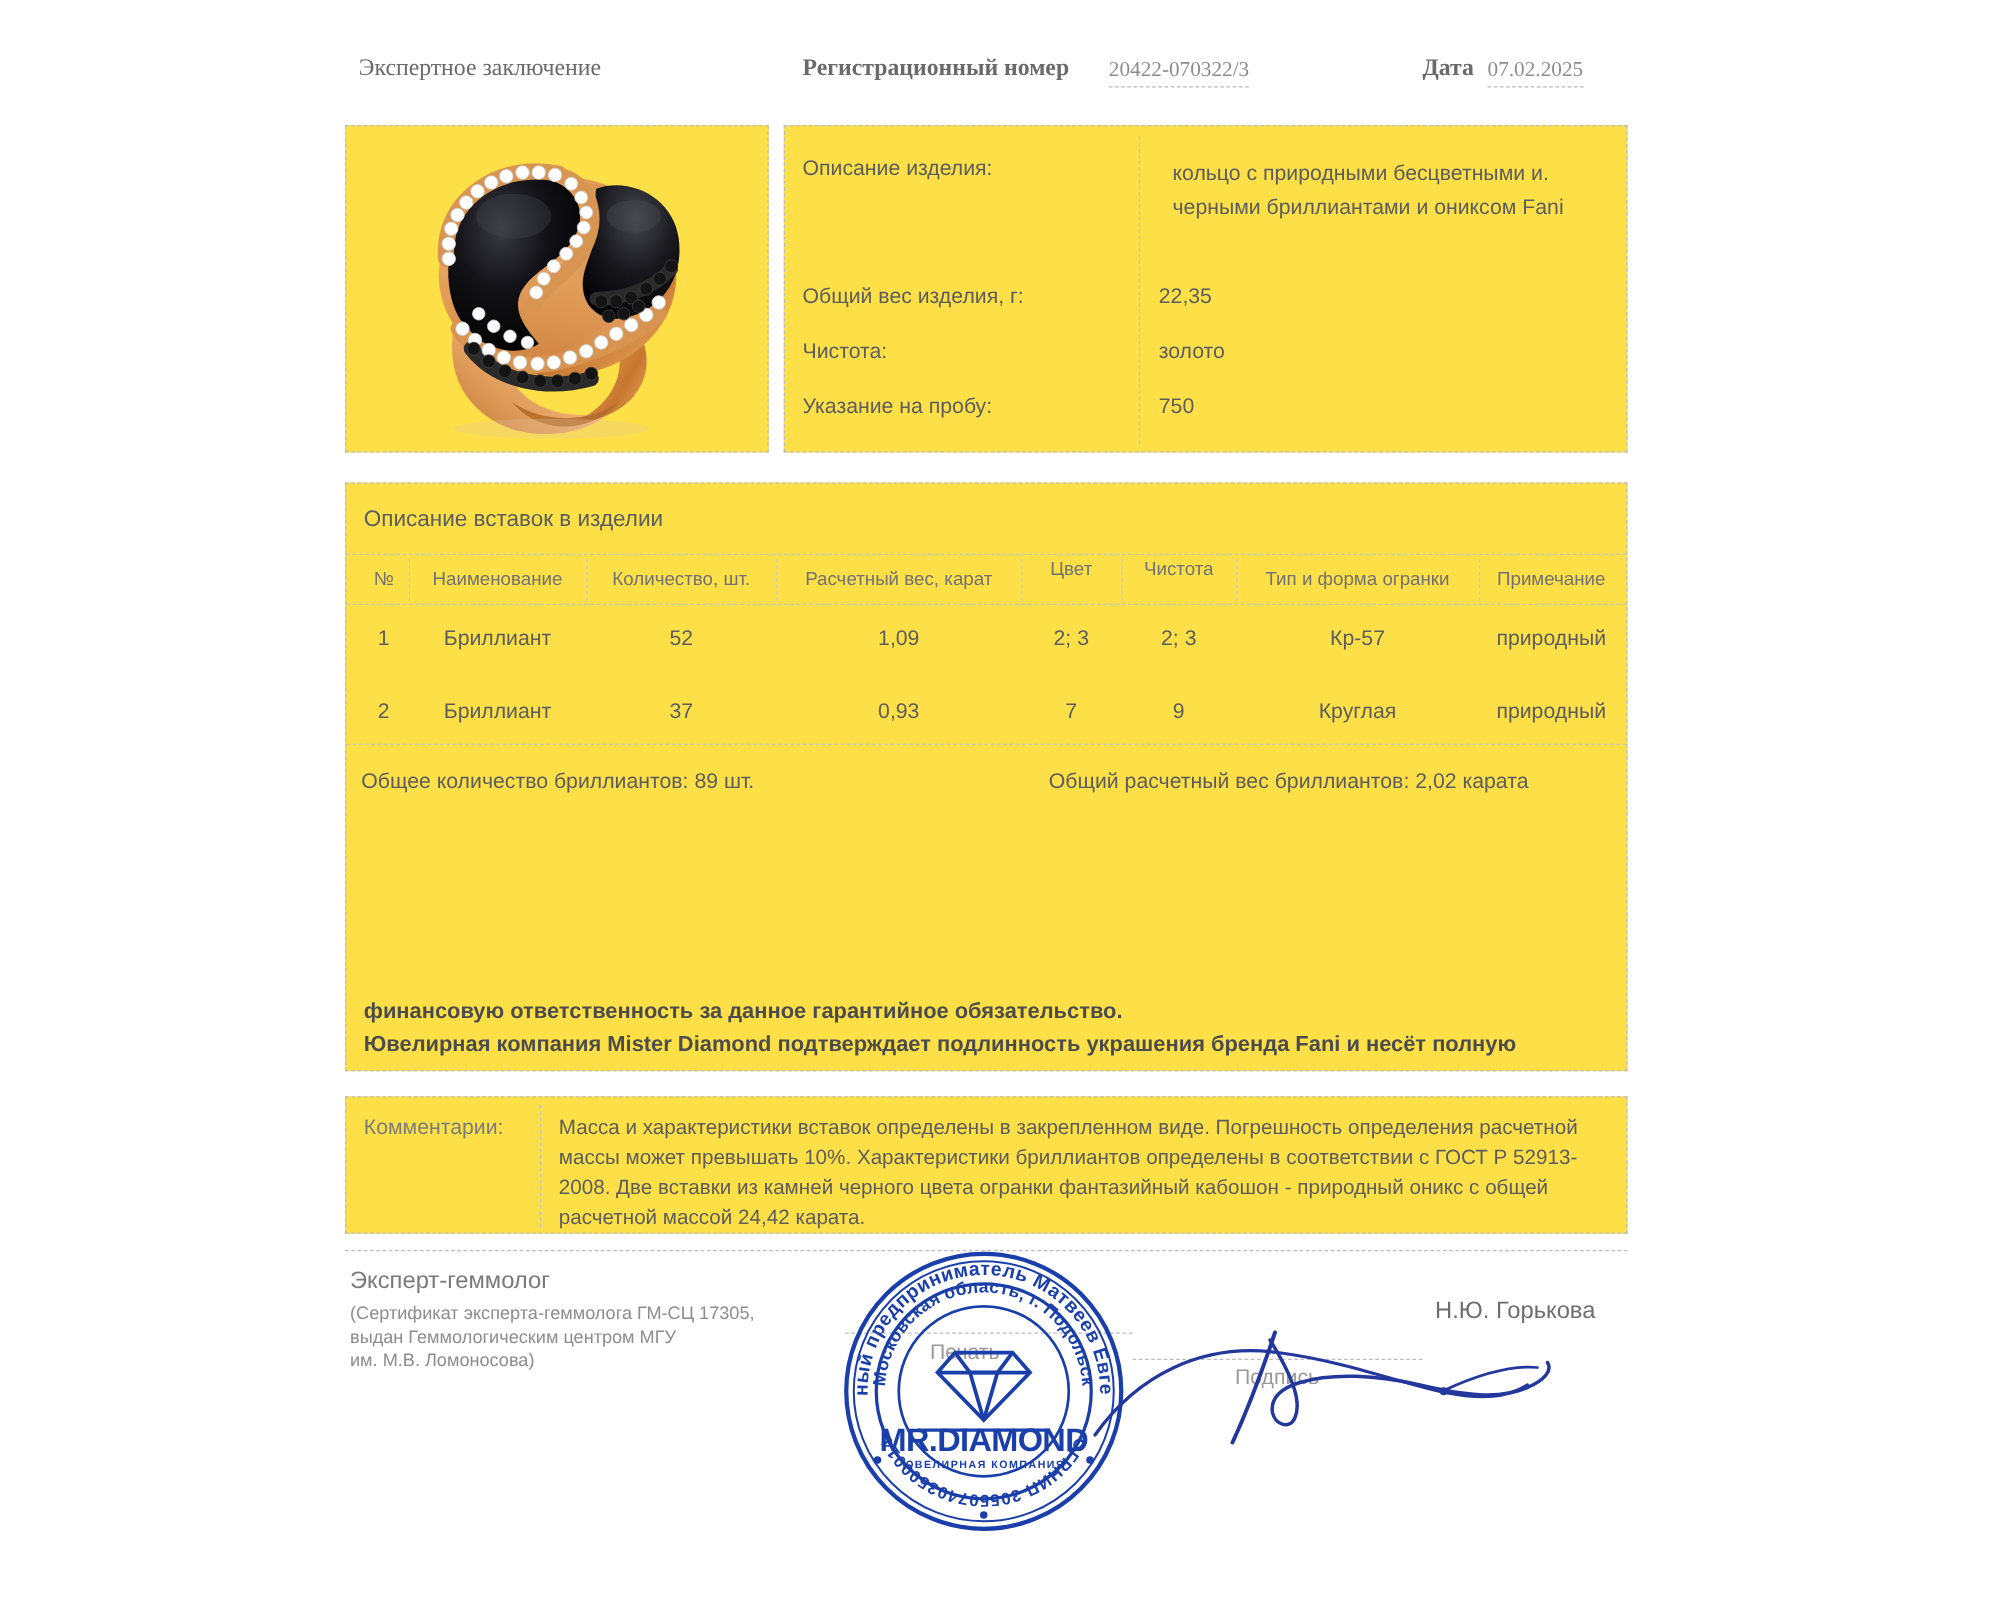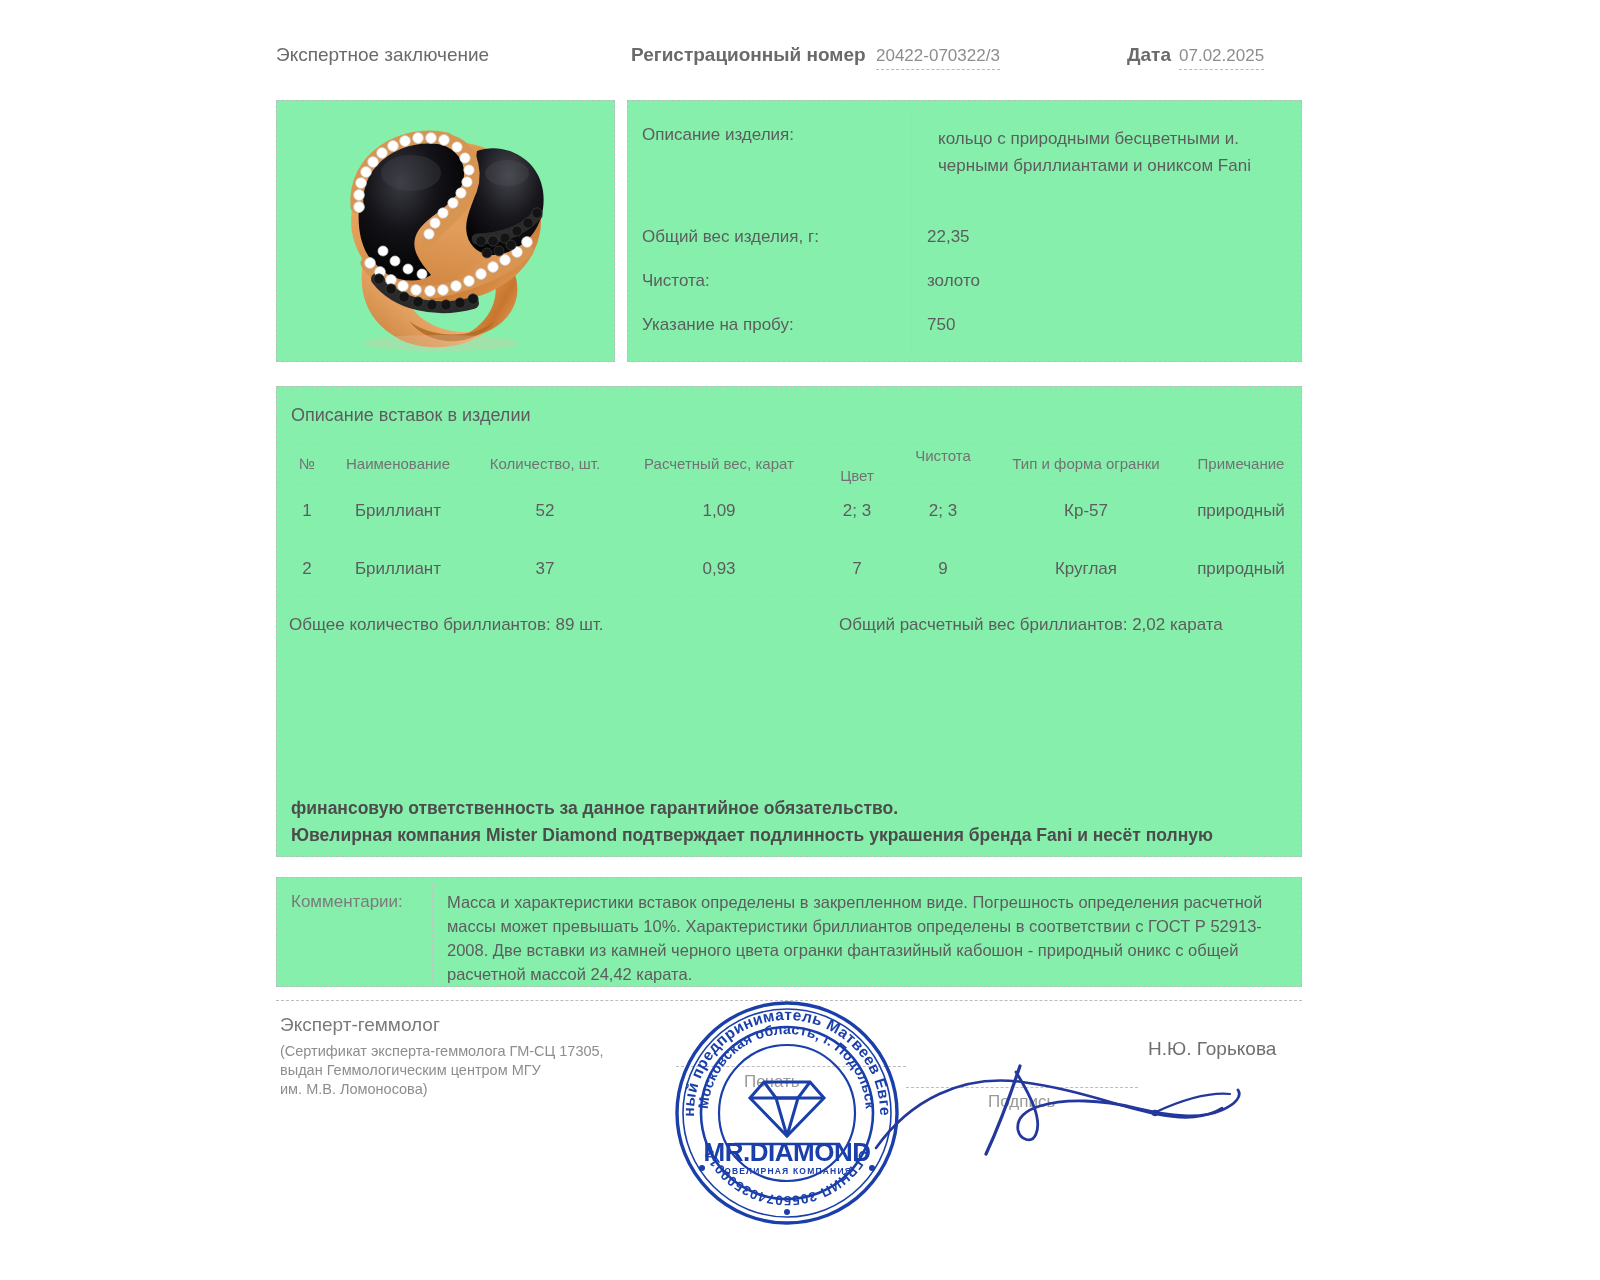--- a/index.html
+++ b/index.html
@@ -7,21 +7,21 @@
     width:1600px;height:1280px;
     background:#ffffff;
     font-family:"Liberation Sans", sans-serif;
     color:#6f6f6f;
     overflow:hidden;
   }
   .page{position:relative;width:1600px;height:1280px;}
 
   
   .header{
-    position:absolute;left:276px;top:38px;width:1026px;height:40px;
+    position:absolute;left:287px;top:38px;width:1026px;height:40px;font-family:Liberation Serif, serif;
   }
   .hdr-title{
     position:absolute;left:0;top:6px;
     font-size:19px;color:#6a6a6a;white-space:nowrap;
   }
   .hdr-reg-label{
     position:absolute;left:355px;top:6px;
     font-size:19px;font-weight:bold;color:#6a6a6a;white-space:nowrap;
   }
   .hdr-reg-value{
@@ -37,21 +37,21 @@
     position:absolute;left:903px;top:8px;
     font-size:17px;color:#8d8d8d;white-space:nowrap;
     border-bottom:1px dashed #b9b9b9;padding-bottom:3px;
   }
 
   
   .dbox{
     position:absolute;
     border:1px dashed #bdbdbd;
     box-sizing:border-box;
-    background:#86efac;
+    background:#fde047;
   }
 
   
   .photo-box{left:276px;top:100px;width:339px;height:262px;}
   .ring-wrap{position:absolute;left:0;top:0;width:100%;height:100%;overflow:hidden;}
   .ring-svg{position:absolute;left:50%;top:50%;transform:translate(-50%,-50%);}
 
   
   .info-box{left:627px;top:100px;width:675px;height:262px;}
   .info-divider{
@@ -313,21 +313,21 @@
     <div class="tbl-vline" style="left:540px;top:60px;height:34px;"></div>
     <div class="tbl-vline" style="left:620px;top:60px;height:34px;"></div>
     <div class="tbl-vline" style="left:712px;top:60px;height:34px;"></div>
     <div class="tbl-vline" style="left:906px;top:60px;height:34px;"></div>
 
     <div class="th" style="left:10px;top:68px;width:40px;">№</div>
     <div class="th" style="left:52px;top:68px;width:138px;">Наименование</div>
     <div class="th" style="left:194px;top:68px;width:148px;">Количество, шт.</div>
     <div class="th" style="left:346px;top:68px;width:192px;">Расчетный вес, карат</div>
     <div class="th" style="left:622px;top:60px;width:88px;">Чистота</div>
-    <div class="th" style="left:542px;top:80px;width:76px;">Цвет</div>
+    <div class="th" style="left:542px;top:60px;width:76px;">Цвет</div>
     <div class="th" style="left:714px;top:68px;width:190px;">Тип и форма огранки</div>
     <div class="th" style="left:908px;top:68px;width:112px;">Примечание</div>
 
     <div class="td" style="left:10px;top:114px;width:40px;">1</div>
     <div class="td" style="left:52px;top:114px;width:138px;">Бриллиант</div>
     <div class="td" style="left:194px;top:114px;width:148px;">52</div>
     <div class="td" style="left:346px;top:114px;width:192px;">1,09</div>
     <div class="td" style="left:542px;top:114px;width:76px;">2; 3</div>
     <div class="td" style="left:622px;top:114px;width:88px;">2; 3</div>
     <div class="td" style="left:714px;top:114px;width:190px;">Кр-57</div>

